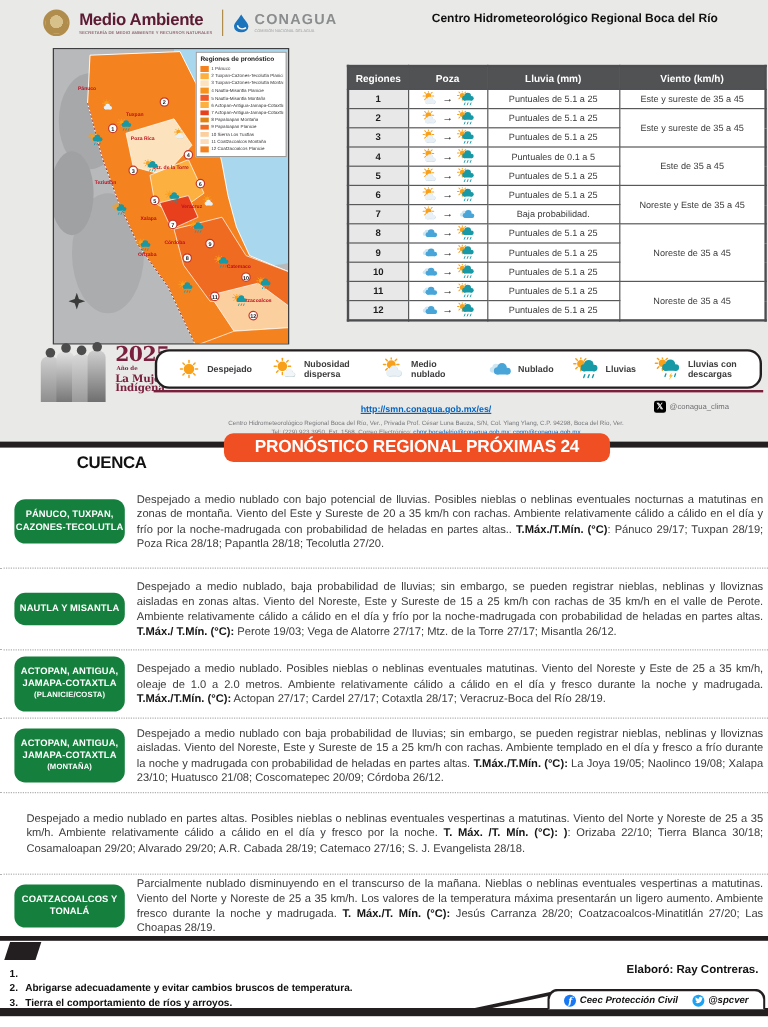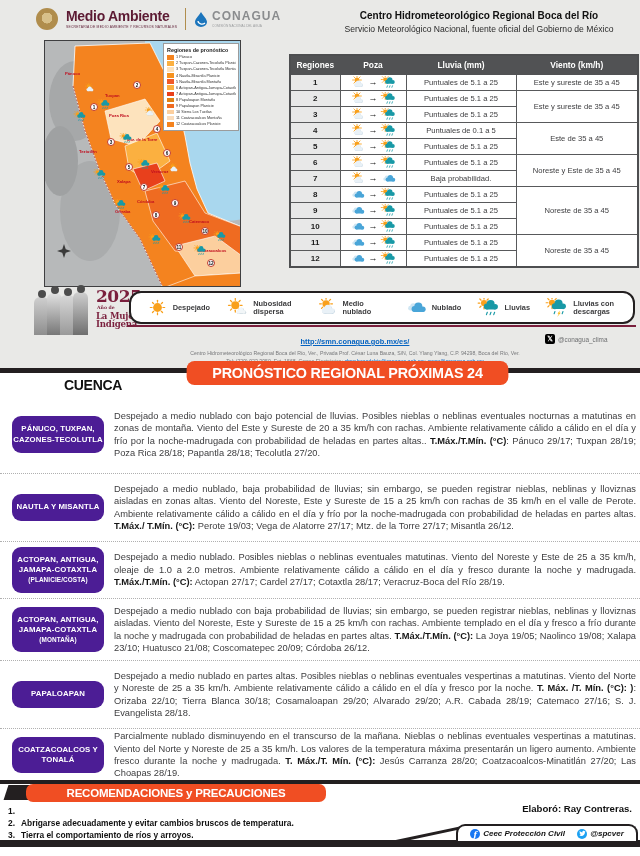--- a/index.html
+++ b/index.html
@@ -73,21 +73,21 @@
 
   
   .blackline{position:absolute;left:0;top:368px;width:640px;height:5px;background:#231f20}
   .banner{position:absolute;left:185px;top:361px;width:325px;height:24px;background:#f04e23;border-radius:8px;color:#fff;font-weight:bold;font-size:14.5px;text-align:center;line-height:24px;letter-spacing:-.2px;transform:scaleX(.99)}
   .cuenca{position:absolute;left:64px;top:377px;font-size:14px;font-weight:bold;color:#111;letter-spacing:-.3px}
 
   
   #forecast-list{position:absolute;left:0;top:396px;width:640px}
   .fblock{display:flex;align-items:center;padding:0 4px 0 12px;border-bottom:1px dotted #b0b0b0}
   .fblock:last-child{border-bottom:none}
-  .flabel{width:92px;min-width:92px;background:#4c1d95;border-radius:9px;color:#fff;font-weight:bold;font-size:7.8px;text-align:center;padding:8px 1px;line-height:1.3;letter-spacing:.1px}
+  .flabel{width:92px;min-width:92px;background:#15803d;border-radius:9px;color:#fff;font-weight:bold;font-size:7.8px;text-align:center;padding:8px 1px;line-height:1.3;letter-spacing:.1px}
   .flabel .fl2{font-size:6.4px;margin-top:1px}
   .ftext{flex:1;margin-left:10px;font-size:9.3px;line-height:1.33;text-align:justify;color:#3c3c3e}
   .ftext b{color:#161616}
 
   
   .reco-line{position:absolute;left:0;top:780px;width:640px;height:4px;background:#231f20}
   .reco-wedge{position:absolute;left:6px;top:785px;width:26px;height:15px;background:#231f20;transform:skewX(-18deg)}
   .reco-banner{position:absolute;left:26px;top:784px;width:300px;height:18px;background:#f04e23;border-radius:7px;color:#fff;font-weight:bold;font-size:11.5px;text-align:center;line-height:18px;letter-spacing:-.2px}
   #reco-list{position:absolute;left:8px;top:806px;width:470px}
   .reco-item{display:flex;font-size:8.4px;font-weight:bold;color:#111;line-height:1.35;margin-bottom:.5px}
@@ -122,21 +122,20 @@
           <path d="M4 10 a4 3 0 0 0 7 2" fill="none" stroke="#fff" stroke-width="1.2"></path>
         </svg>
       <div>
         <div class="cona-name">CONAGUA</div>
         <div class="cona-sub">COMISIÓN NACIONAL DEL AGUA</div>
       </div>
     </div>
   </div>
   <div class="hdr-right">
     <div class="hdr-title">Centro Hidrometeorológico Regional Boca del Río</div>
-    <div class="hdr-sub">Servicio Meteorológico Nacional, fuente oficial del Gobierno de México</div>
   </div>
 
   <div id="map">
     <svg class="base" width="197" height="247" viewBox="0 0 197 247">
       <rect x="0" y="0" width="197" height="247" fill="#b7b9ba"></rect>
       <ellipse cx="30" cy="60" rx="26" ry="40" fill="#a6a8a9"></ellipse>
       <ellipse cx="45" cy="170" rx="30" ry="50" fill="#aaacad"></ellipse>
       <ellipse cx="15" cy="120" rx="18" ry="35" fill="#9fa1a2"></ellipse>
       <path d="M100,0 L197,0 L197,178 Q165,186 148,158 Q118,115 104,62 Q100,30 100,0 Z" fill="#a9d7ee"></path>
       <path d="M30,5 L105,2 L120,32 L133,64 L140,95 L145,122 L152,148 L163,172 L197,186 L197,247 L118,247 L95,198 L70,163 L54,128 L40,90 L28,45 Z" fill="#f4831f" stroke="#ffffff" stroke-width="0.8"></path>
@@ -1367,36 +1366,32 @@
         <div class="ftext"><span>Despejado a medio nublado. Posibles nieblas o neblinas eventuales matutinas. Viento del Noreste y Este de 25 a 35 km/h, oleaje de 1.0 a 2.0 metros. Ambiente relativamente cálido a cálido en el día y fresco durante la noche y madrugada. </span><b>T.Máx./T.Mín. (°C):</b><span> Actopan 27/17; Cardel 27/17; Cotaxtla 28/17; Veracruz-Boca del Río 28/19.</span></div>
       </div>
       <div class="fblock" style="height: 62px;">
         <div class="flabel">
           <div class="fl1">ACTOPAN, ANTIGUA, JAMAPA-COTAXTLA</div>
           <div class="fl2">(MONTAÑA)</div>
         </div>
         <div class="ftext"><span>Despejado a medio nublado con baja probabilidad de lluvias; sin embargo, se pueden registrar nieblas, neblinas y lloviznas aisladas. Viento del Noreste, Este y Sureste de 15 a 25 km/h con rachas. Ambiente templado en el día y fresco a frío durante la noche y madrugada con probabilidad de heladas en partes altas. </span><b>T.Máx./T.Mín. (°C):</b><span> La Joya 19/05; Naolinco 19/08; Xalapa 23/10; Huatusco 21/08; Coscomatepec 20/09; Córdoba 26/12.</span></div>
       </div>
       <div class="fblock" style="height: 68px;">
-        <div class="flabel">
-          <div class="fl1">PAPALOAPAN</div>
-        </div>
         <div class="ftext"><span>Despejado a medio nublado en partes altas. Posibles nieblas o neblinas eventuales vespertinas a matutinas. Viento del Norte y Noreste de 25 a 35 km/h. Ambiente relativamente cálido a cálido en el día y fresco por la noche. </span><b>T. Máx. /T. Mín. (°C): )</b><span>: Orizaba 22/10; Tierra Blanca 30/18; Cosamaloapan 29/20; Alvarado 29/20; A.R. Cabada 28/19; Catemaco 27/16; S. J. Evangelista 28/18.</span></div>
       </div>
       <div class="fblock" style="height: 52px;">
         <div class="flabel">
           <div class="fl1">COATZACOALCOS Y TONALÁ</div>
         </div>
         <div class="ftext"><span>Parcialmente nublado disminuyendo en el transcurso de la mañana. Nieblas o neblinas eventuales vespertinas a matutinas. Viento del Norte y Noreste de 25 a 35 km/h. Los valores de la temperatura máxima presentarán un ligero aumento. Ambiente fresco durante la noche y madrugada. </span><b>T. Máx./T. Mín. (°C):</b><span> Jesús Carranza 28/20; Coatzacoalcos-Minatitlán 27/20; Las Choapas 28/19.</span></div>
       </div>
     </div>
 
   <div class="reco-line"></div>
   <div class="reco-wedge"></div>
-  <div class="reco-banner">RECOMENDACIONES y PRECAUCIONES</div>
   <div id="reco-list">
       <div class="reco-item">
         <span class="rn">1.</span>
       </div>
       <div class="reco-item">
         <span class="rn">2.</span>
         <span>Abrigarse adecuadamente y evitar cambios bruscos de temperatura.</span>
       </div>
       <div class="reco-item">
         <span class="rn">3.</span>

